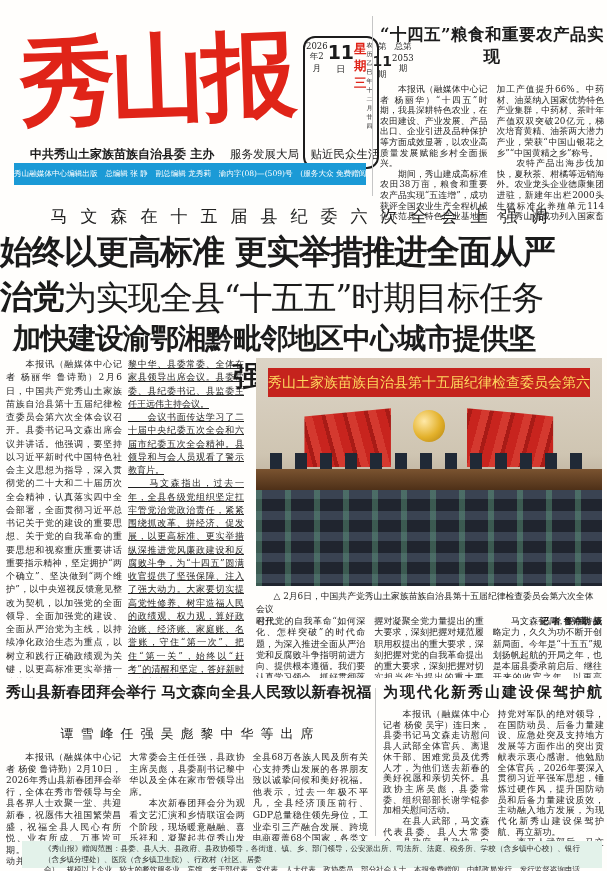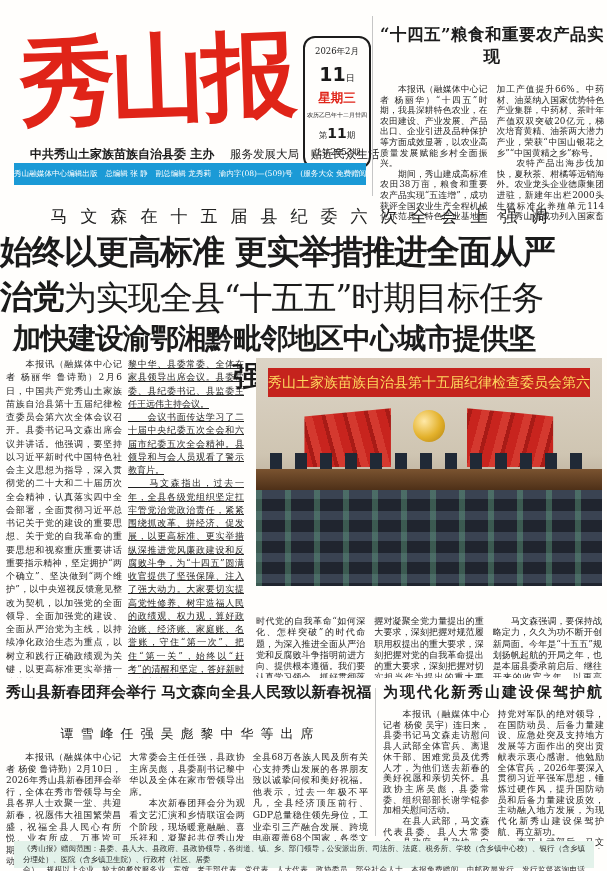--- a/index.html
+++ b/index.html
@@ -9,23 +9,23 @@
     background:#fffefc; overflow:hidden;
     font-family:"DejaVu Serif","Liberation Serif",serif; color:#1b1b1b;
   }
   
   .masthead-title{
     position:absolute; left:20px; top:18px; width:285px; height:128px;
     font-size:95px; line-height:120px; font-weight:bold; color:#e02418;
     letter-spacing:-4px; transform:rotate(-2deg); white-space:nowrap;
   }
   .date-box{
-    position:absolute; left:303px; top:36px; width:68px; height:133px;
+    position:absolute; left:303px; top:36px; width:76px; height:133px;
     border:2px solid #1c1c1c; border-radius:12px;
-    display:flex; flex-direction:column; justify-content:space-evenly;
+    display:flex; flex-direction:row; justify-content:space-evenly;
     text-align:center; padding:3px 1px;
   }
   .date-ym{ font-size:8.5px; }
   .date-day{ font-size:9px; }
   .date-day b{ font-size:19px; font-family:"DejaVu Sans",sans-serif; }
   .date-week{ font-size:12.5px; font-weight:bold; color:#e02418; }
   .date-lunar{ font-size:6px; }
   .date-issue{ font-size:8.5px; }
   .date-issue b{ font-size:14px; font-family:"DejaVu Sans",sans-serif; }
   .date-total{ font-size:8.5px; }
@@ -92,22 +92,22 @@
   .bl-headline{ font-size:15px; font-weight:bold; text-align:center; letter-spacing:0; white-space:nowrap; }
   .bl-subhead{ margin-top:23px; font-size:13px; text-align:center; letter-spacing:7px; text-indent:7px; }
   .bl-cols{ display:flex; gap:8px; margin-top:9px; }
   .bl-cols .bodytext{ flex:1; height:116px; line-height:11.6px; }
   
   .br-article{ position:absolute; left:383px; top:683px; width:221px; }
   .br-headline{ font-size:15px; font-weight:bold; text-align:center; letter-spacing:2px; white-space:nowrap; }
   .br-cols{ display:flex; gap:8px; margin-top:7px; }
   .br-cols .bodytext{ flex:1; height:140px; line-height:10.7px; }
   
-  .footer-bar{ position:absolute; left:14px; top:841px; width:580px; height:27px;
-    background:#e3f2ea; padding:3px 9px; font-size:7.5px; line-height:10.5px;
+  .footer-bar{ position:absolute; left:22px; top:841px; width:580px; height:27px;
+    background:#e3f2ea; padding:3px 22px; font-size:7.5px; line-height:10.5px;
     color:#2a2a2a; text-align:justify; }
 </style>
 </head>
 <body>
 
 <div class="page">
 
   <div class="masthead-title">秀山报</div>
 
   <div class="date-box">
@@ -150,20 +150,27 @@
   <div class="photo">
     <div class="flags flags-left"></div>
     <div class="flags flags-right"></div>
     <div class="emblem"></div>
     <div class="photo-banner">中国共产党秀山土家族苗族自治县第十五届纪律检查委员会第六次全体会议</div>
     <div class="rostrum-people"></div>
     <div class="rostrum"></div>
     <div class="audience"></div>
   </div>
 
+  <div class="caption">
+    <div>　　△ 2月6日，中国共产党秀山土家族苗族自治县第十五届纪律检查委员会第六次全体会议</div>
+    <div class="caption-row2">
+      <span>召开。</span>
+      <span class="caption-credit">记 者 鲁诗勤 摄</span>
+    </div>
+  </div>
 
   <div class="m-cols345">
     <div class="bodytext">时代党的自我革命“如何深化、怎样突破”的时代命题，为深入推进全面从严治党和反腐败斗争指明前进方向、提供根本遵循。我们要认真学习领会、抓好贯彻落实，深刻把</div>
     <div class="bodytext">握对凝聚全党力量提出的重大要求，深刻把握对规范履职用权提出的重大要求，深刻把握对党的自我革命提出的重大要求，深刻把握对切实担当作为提出的重大要求。</div>
     <div class="bodytext">　　马文森强调，要保持战略定力，久久为功不断开创新局面。今年是“十五五”规划扬帆起航的开局之年，也是本届县委承前启后、继往开来的收官之年，以更高（下转第二版）</div>
   </div>
 
   <div class="bl-article">
     <div class="bl-headline">秀山县新春团拜会举行  马文森向全县人民致以新春祝福</div>
     <div class="bl-subhead">谭雪峰任强吴彪黎中华等出席</div>

